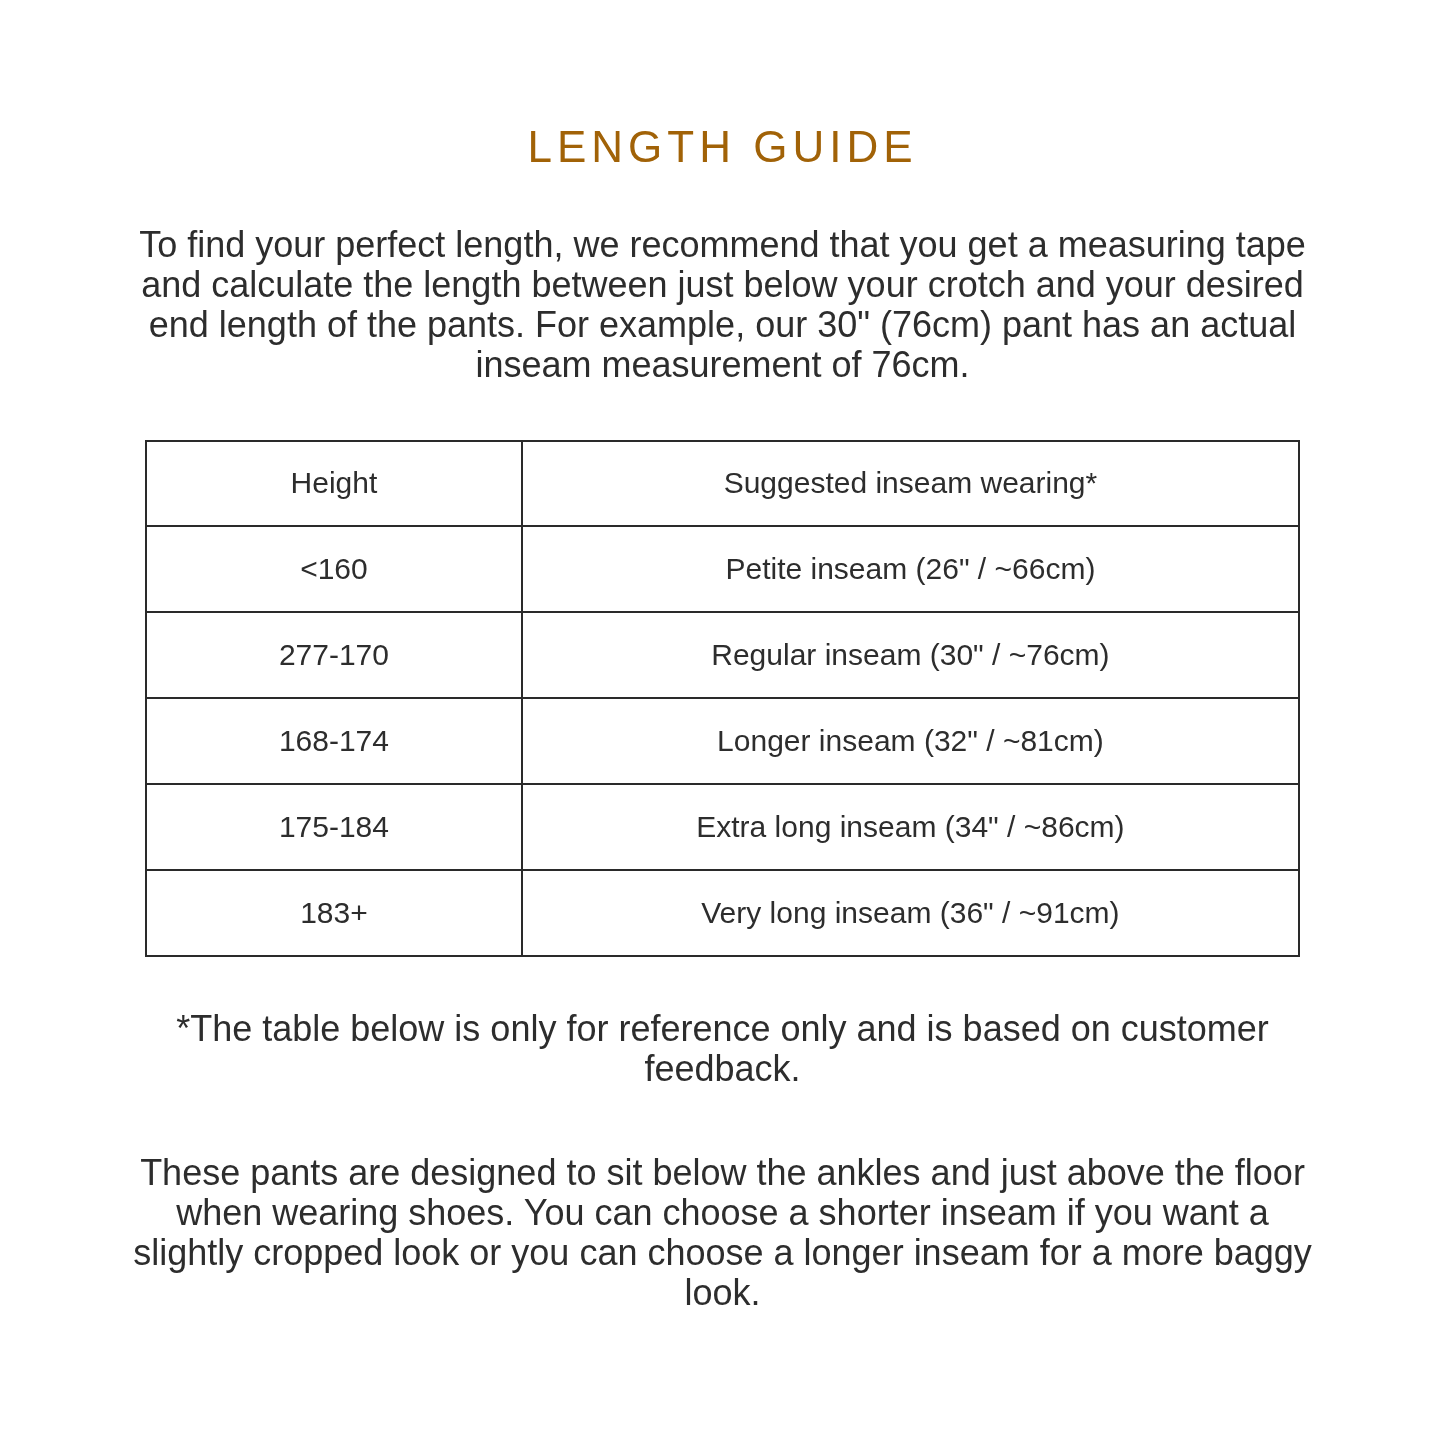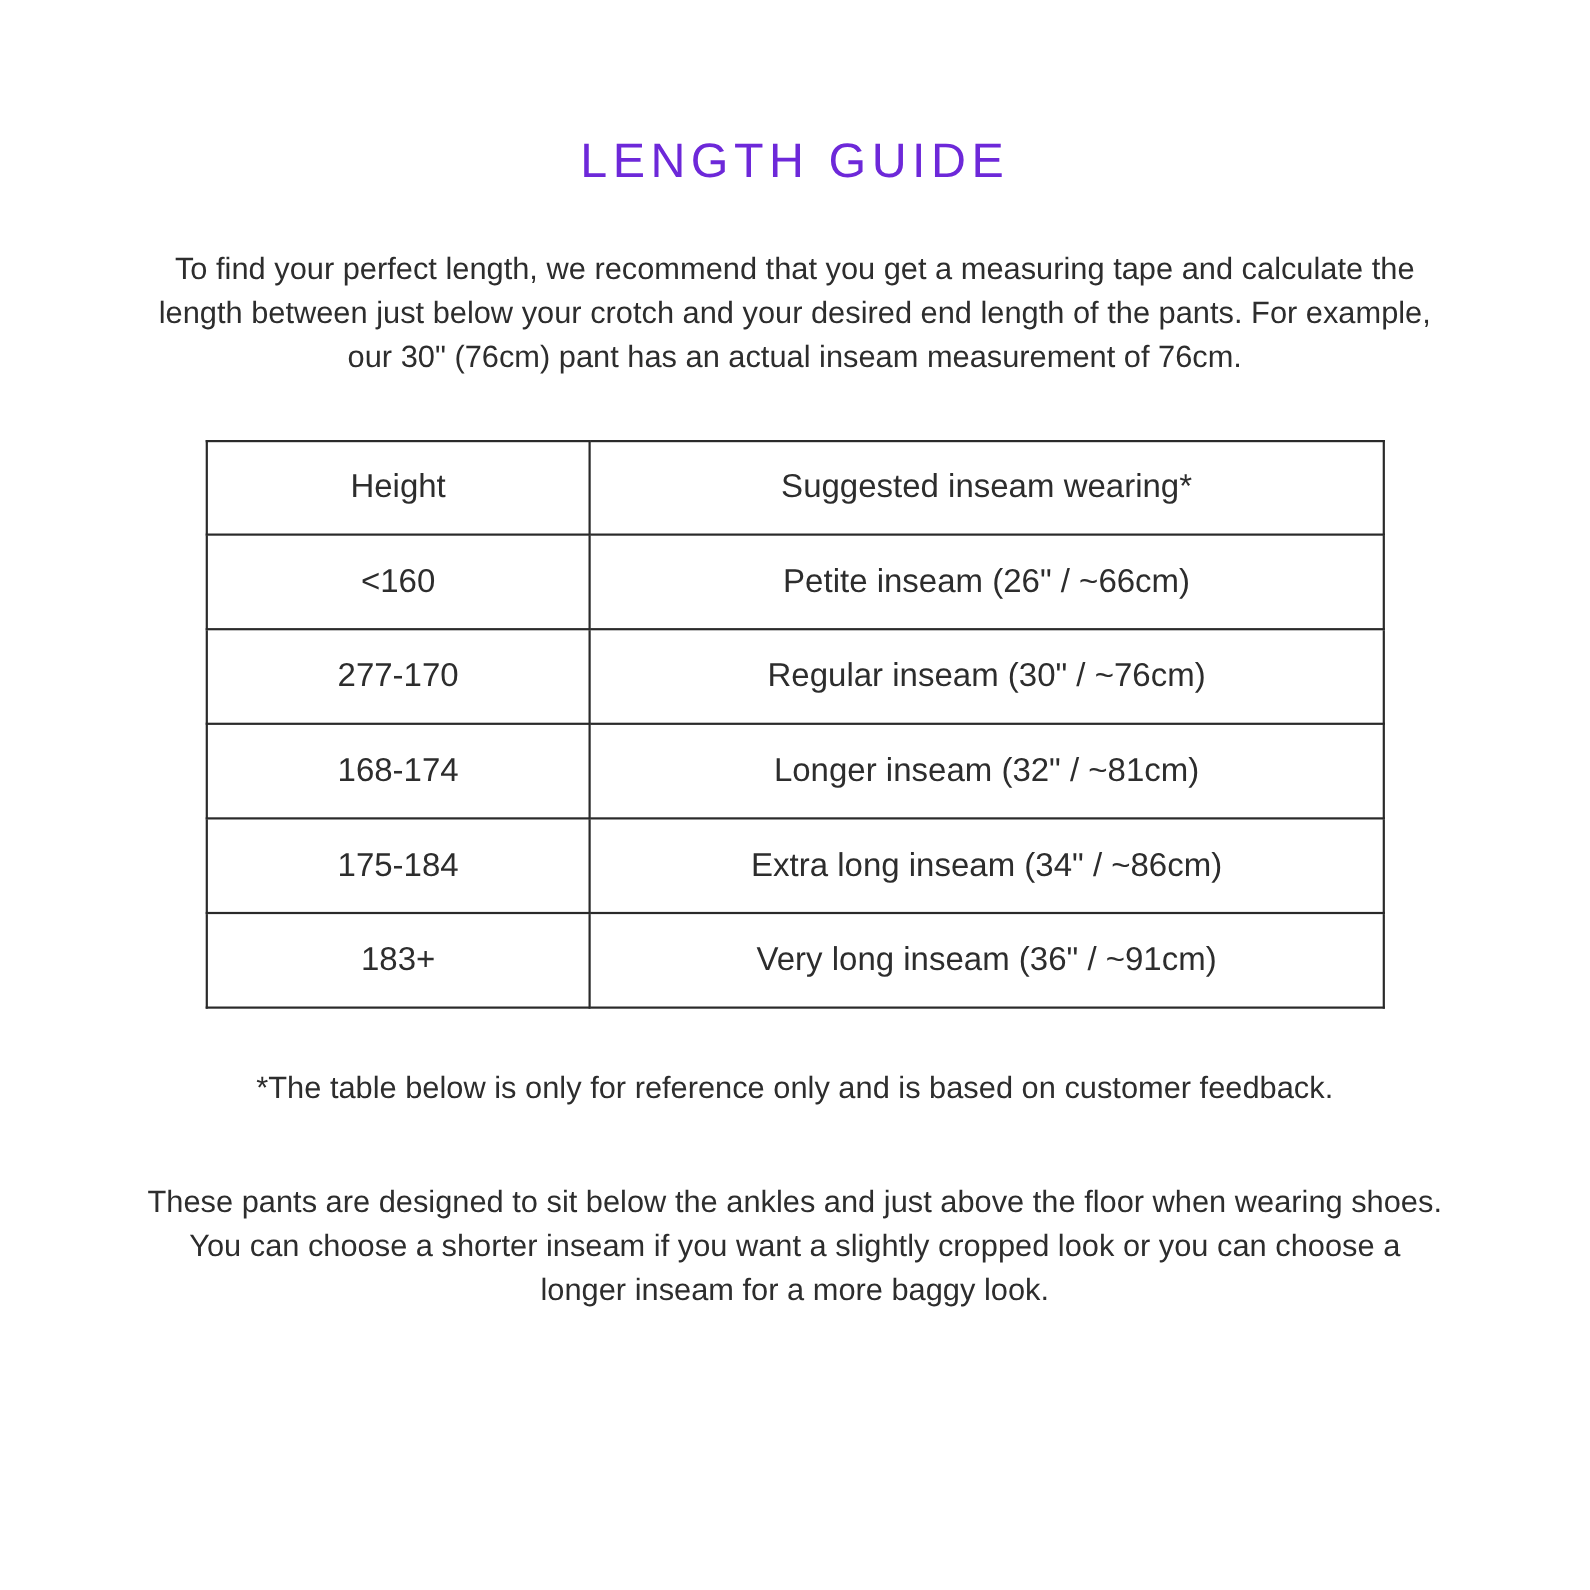--- a/index.html
+++ b/index.html
@@ -14,35 +14,35 @@
   .page {
     width: 1445px;
     height: 1445px;
     padding-top: 122px;
   }
   .page-title {
     text-align: center;
     font-size: 44px;
     font-weight: 400;
     letter-spacing: 5px;
-    color: #6d28d9;
+    color: #a16207;
     line-height: 1.15;
   }
   .para {
     width: 1180px;
     margin: 0 auto;
     text-align: center;
-    font-size: 28px;
+    font-size: 36px;
     line-height: 40px;
     font-weight: 400;
     color: #2d2d2d;
   }
   .intro { margin-top: 52px; }
   .guide-table {
-    width: 1072px;
+    width: 1155px;
     margin: 55px auto 0 auto;
     border-collapse: collapse;
     table-layout: fixed;
   }
   .guide-table th,
   .guide-table td {
     border: 2px solid #2a2a2a;
     text-align: center;
     vertical-align: middle;
     font-weight: 400;

